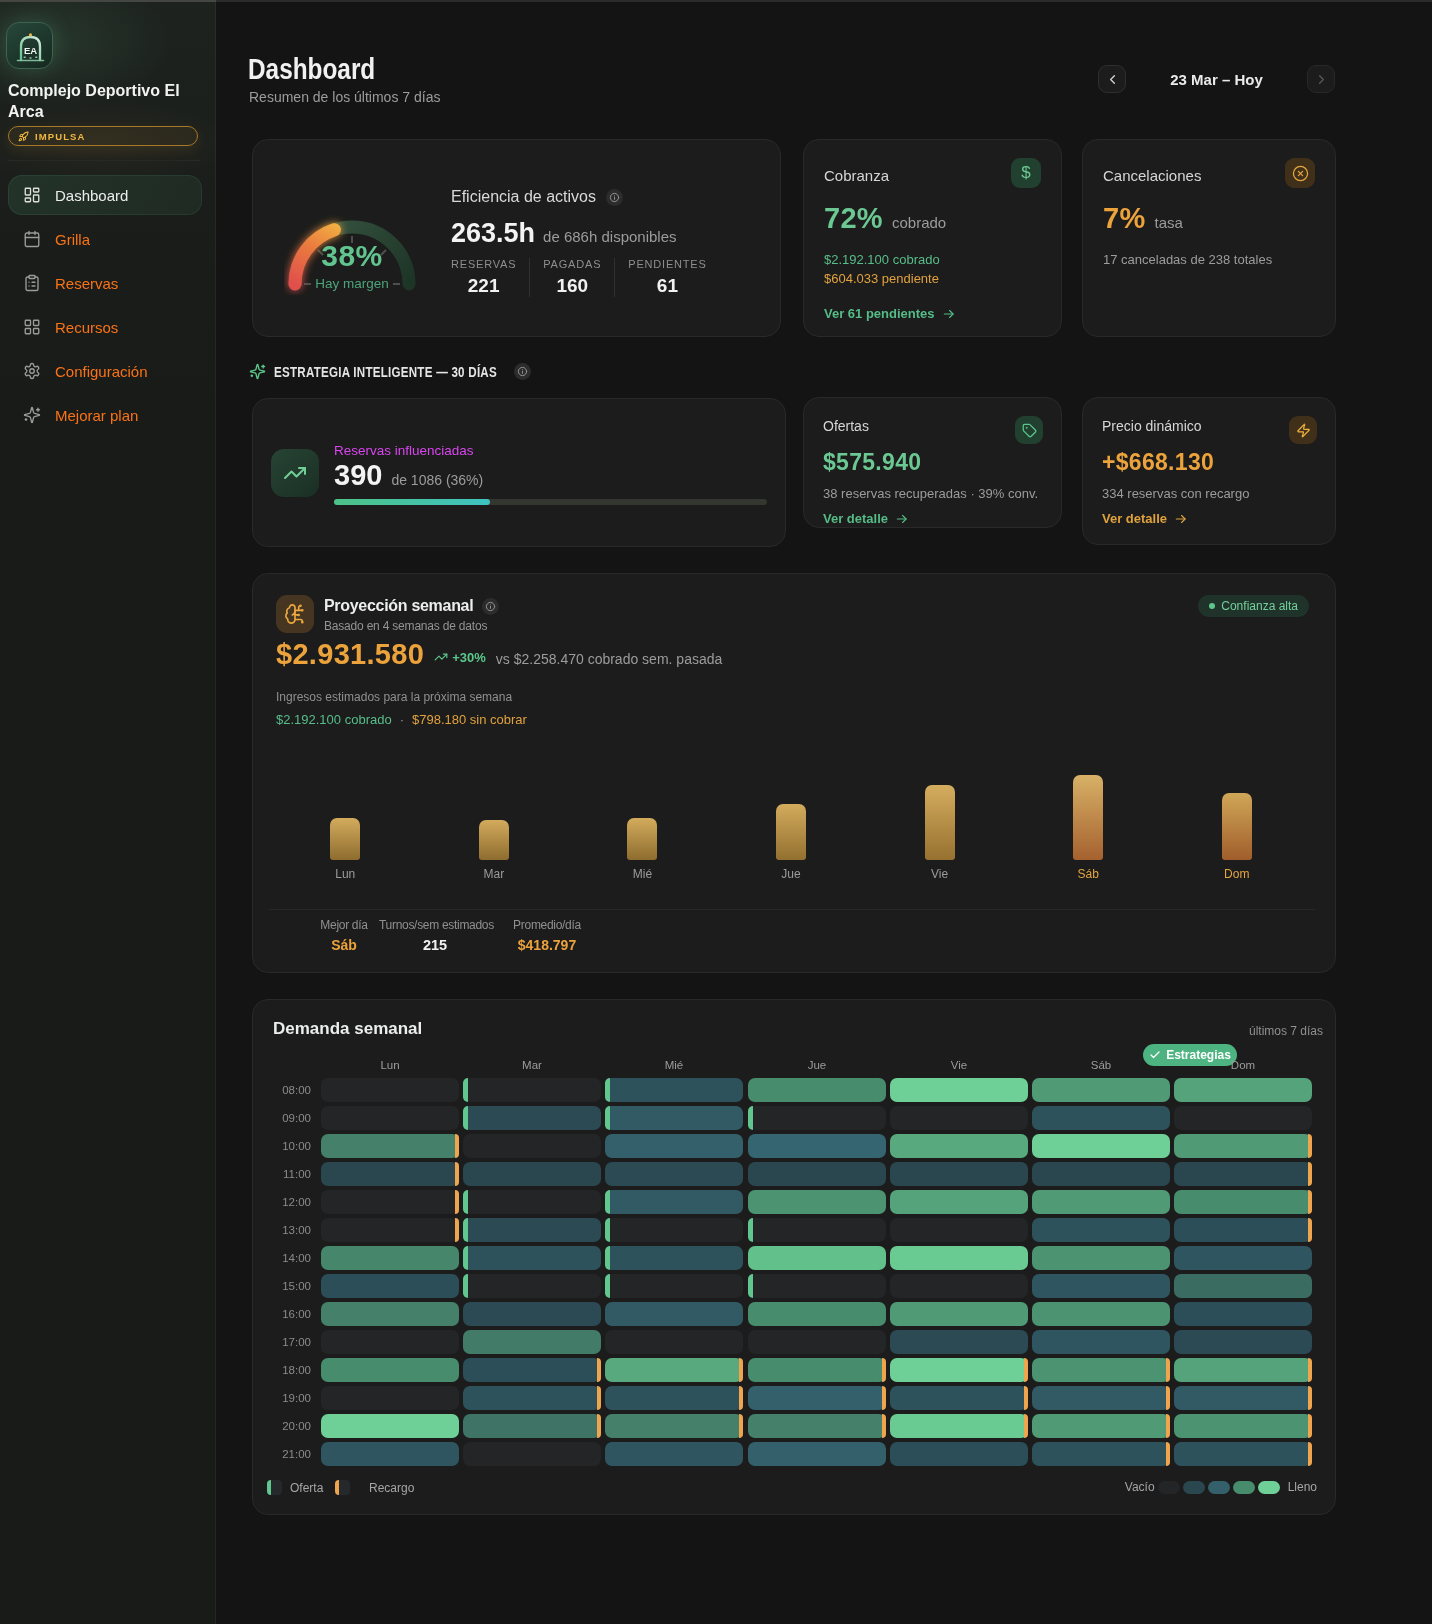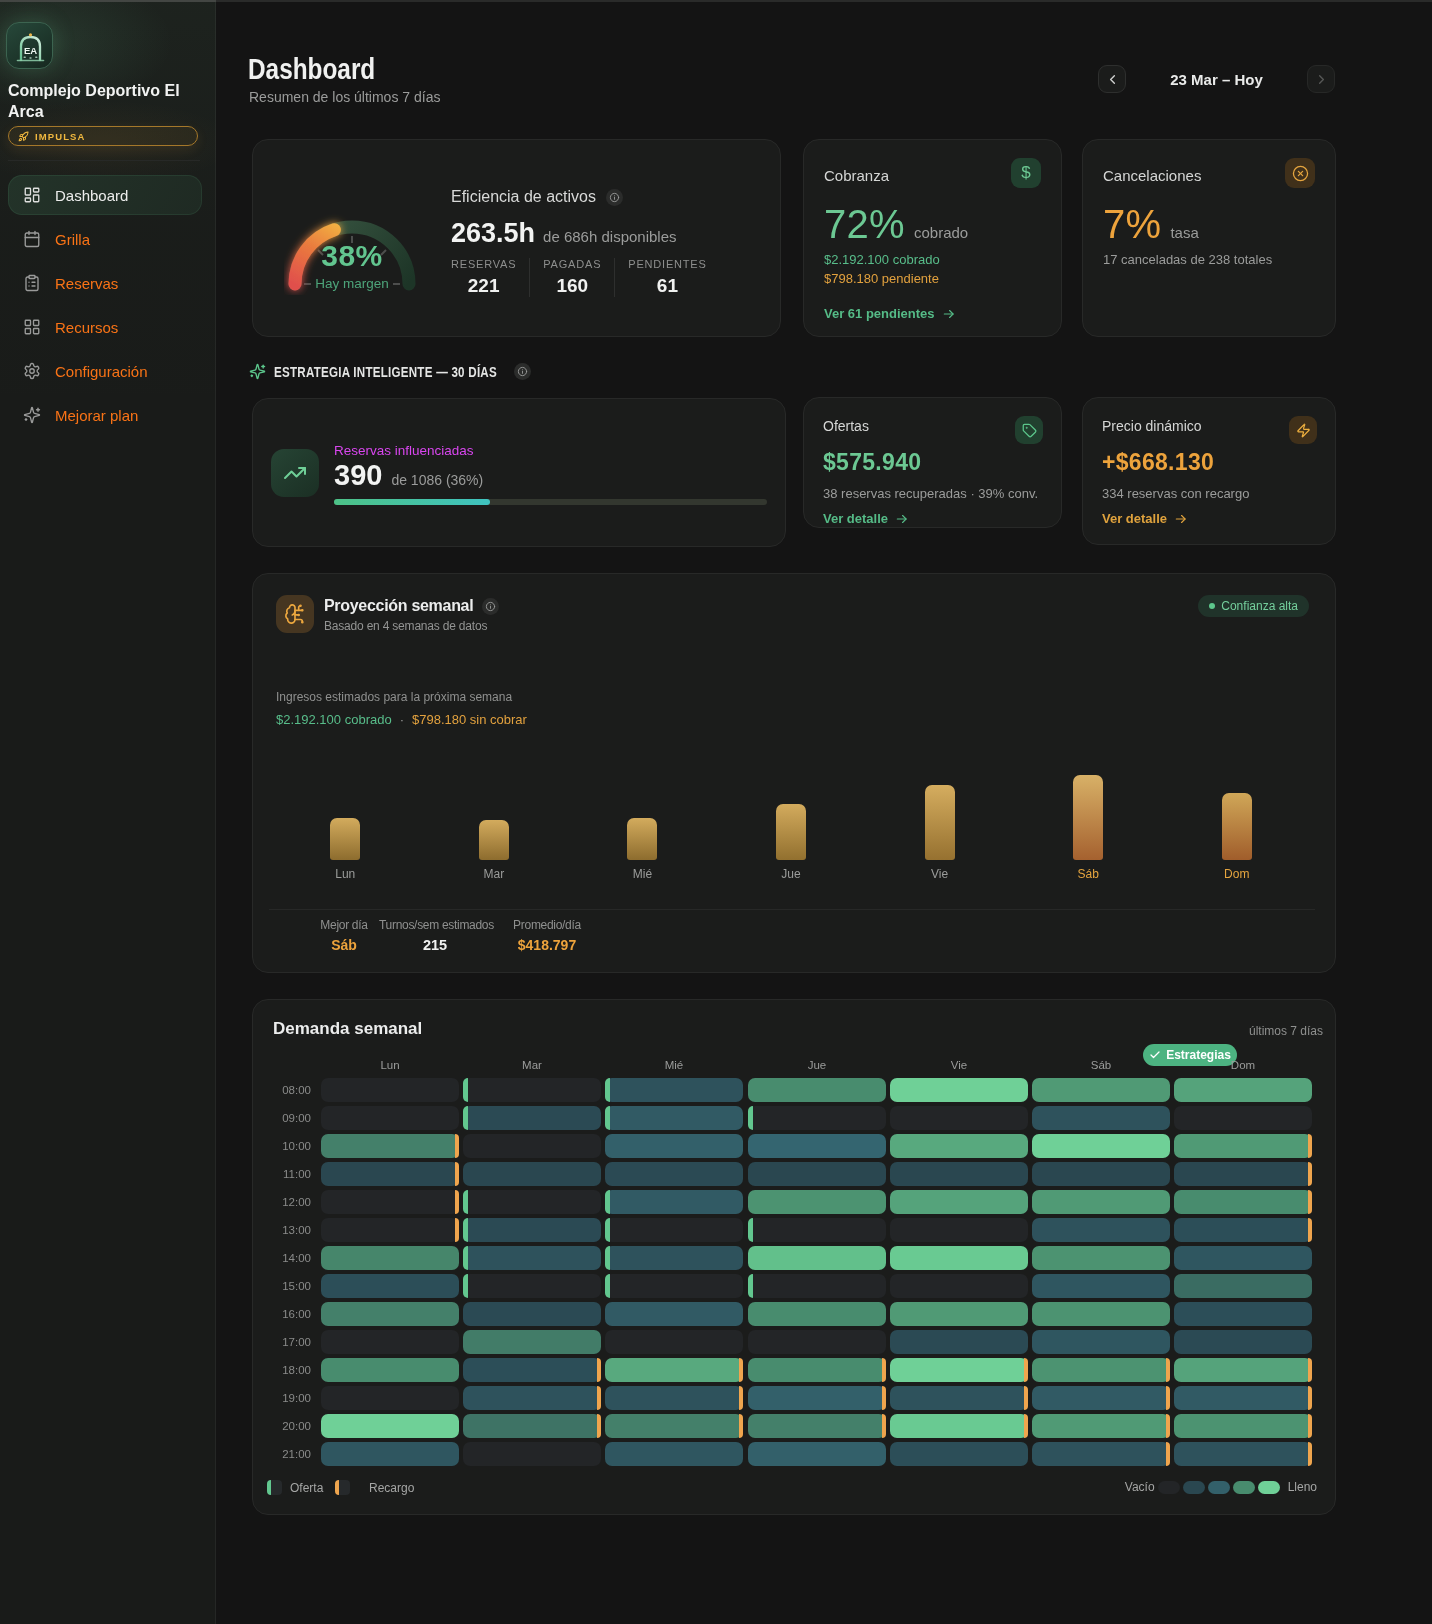--- a/index.html
+++ b/index.html
@@ -55,21 +55,21 @@
 .gauge-txt .lbl { color:#4da47a; font-size:13.5px; margin-top:3px;}
 .eff-title { position:absolute; left:198px; top:48px; color:#d8d9d8; font-size:16px; display:flex; gap:10px; align-items:center;}
 .eff-val { position:absolute; left:198px; top:78px; color:#f2f3f2; font-size:27px; font-weight:700;}
 .eff-val span { color:#9b9c9b; font-size:15px; font-weight:400; margin-left:8px;}
 .stats { position:absolute; left:198px; top:118px; display:flex; }
 .stats .st { text-align:center; padding:0 13px; }
 .stats .st:first-child { padding-left:0; }
 .stats .st + .st { border-left:1px solid #2e2f2e; }
 .stats .lab { color:#8e8f8e; font-size:11px; letter-spacing:0.8px; }
 .stats .val { color:#f0f1f0; font-size:19px; font-weight:700; margin-top:5px;}
-.bignum { font-weight:400; font-size:40px; letter-spacing:0.3px;}
+.bignum { font-weight:700; font-size:29px; letter-spacing:0.3px;}
 .green { color:#6cc893; } .amber { color:#eda33c; }
 .grey { color:#9b9c9b; }
 .sub13 { font-size:13px; }
 .link { font-size:13px; font-weight:600; display:flex; align-items:center; gap:7px;}
 
 .seclabel { position:absolute; left:249px; top:363px; display:flex; align-items:center; gap:8px; }
 .seclabel .t { color:#e4e5e4; font-size:14.5px; font-weight:700; letter-spacing:0.3px; width:232px; white-space:nowrap; }
 .seclabel .t .tx { display:inline-block; transform:scaleX(0.80); transform-origin:left center; }
 .infocircle { width:17px; height:17px; border-radius:50%; background:#2b2c2b;
   display:flex; align-items:center; justify-content:center; }
@@ -287,21 +287,21 @@
 <div class="card" style="left:803px; top:139px; width:259px; height:198px;">
 <div class="ctitle" style="position:absolute; left:20px; top:27px;">Cobranza</div>
 <div class="cicon green" style="right:20px;">
       <span style="color:#6cc893; font-size:17px; font-weight:500;">$</span>
     </div>
 <div style="position:absolute; left:20px; top:62px; display:flex; align-items:baseline; gap:9px;">
       <span class="bignum green">72%</span>
       <span class="grey" style="font-size:15px;">cobrado</span>
     </div>
 <div class="sub13" style="position:absolute; left:20px; top:112px; color:#58bd8a;">$2.192.100 cobrado</div>
-<div class="sub13" style="position:absolute; left:20px; top:131px; color:#e2a13e;">$798.180 pendiente</div>
+<div class="sub13" style="position:absolute; left:20px; top:131px; color:#e2a13e;">$604.033 pendiente</div>
 <div class="link" style="position:absolute; left:20px; top:166px; color:#55bb87;">Ver 61 pendientes <svg class="ic" width="14" height="14" viewBox="0 0 24 24" fill="none" stroke="#55bb87" stroke-width="2" stroke-linecap="round" stroke-linejoin="round">
         <path d="M4 12h15"></path>
         <path d="m13 6 6 6-6 6"></path>
       </svg></div>
 </div>
 <div class="card" style="left:1082px; top:139px; width:254px; height:198px;">
 <div class="ctitle" style="position:absolute; left:20px; top:27px;">Cancelaciones</div>
 <div class="cicon amber" style="right:20px;">
       <svg class="ic" width="17" height="17" viewBox="0 0 24 24" fill="none" stroke="#e5a53f" stroke-width="1.8" stroke-linecap="round" stroke-linejoin="round">
         <circle cx="12" cy="12" r="10"></circle>
@@ -391,20 +391,28 @@
     </div>
 <div class="proj-title">Proyección semanal <span class="infocircle">
         <svg class="ic" width="11" height="11" viewBox="0 0 24 24" fill="none" stroke="#9b9c9b" stroke-width="2" stroke-linecap="round" stroke-linejoin="round">
           <circle cx="12" cy="12" r="9"></circle>
           <path d="M12 16v-4.5"></path>
           <path d="M12 8.2h.01"></path>
         </svg>
       </span></div>
 <div class="proj-sub">Basado en 4 semanas de datos</div>
 <div class="conf-pill"><span class="dot"></span>Confianza alta</div>
+<div class="proj-line">
+      <span class="bignum amber">$2.931.580</span>
+      <span style="color:#5cc78c; font-size:13px; font-weight:600; display:flex; align-items:center; gap:4px;"><svg class="ic" width="14" height="14" viewBox="0 0 24 24" fill="none" stroke="#5cc78c" stroke-width="2" stroke-linecap="round" stroke-linejoin="round">
+          <polyline points="22 7 13.5 15.5 8.5 10.5 2 17"></polyline>
+          <polyline points="16 7 22 7 22 13"></polyline>
+        </svg> +30%</span>
+      <span class="grey" style="font-size:14px;">vs $2.258.470 cobrado sem. pasada</span>
+    </div>
 <div class="proj-ingresos">Ingresos estimados para la próxima semana</div>
 <div class="proj-money"><span style="color:#58bd8a;">$2.192.100 cobrado</span><span class="grey" style="margin:0 8px;">·</span><span style="color:#e2a13e;">$798.180 sin cobrar</span></div>
 <div class="chart">
 <div class="col">
         <div class="bar" style="height:42px; background:linear-gradient(180deg,#d3ab5d,#8d6c2e);"></div>
         <div class="blab">Lun</div>
       </div>
 <div class="col">
         <div class="bar" style="height:40px; background:linear-gradient(180deg,#d3ab5d,#8d6c2e);"></div>
         <div class="blab">Mar</div>

